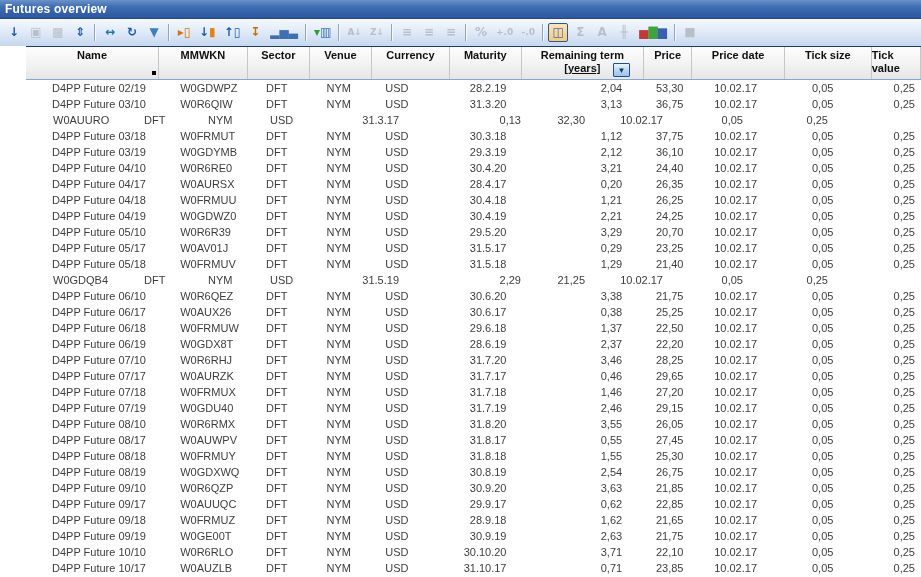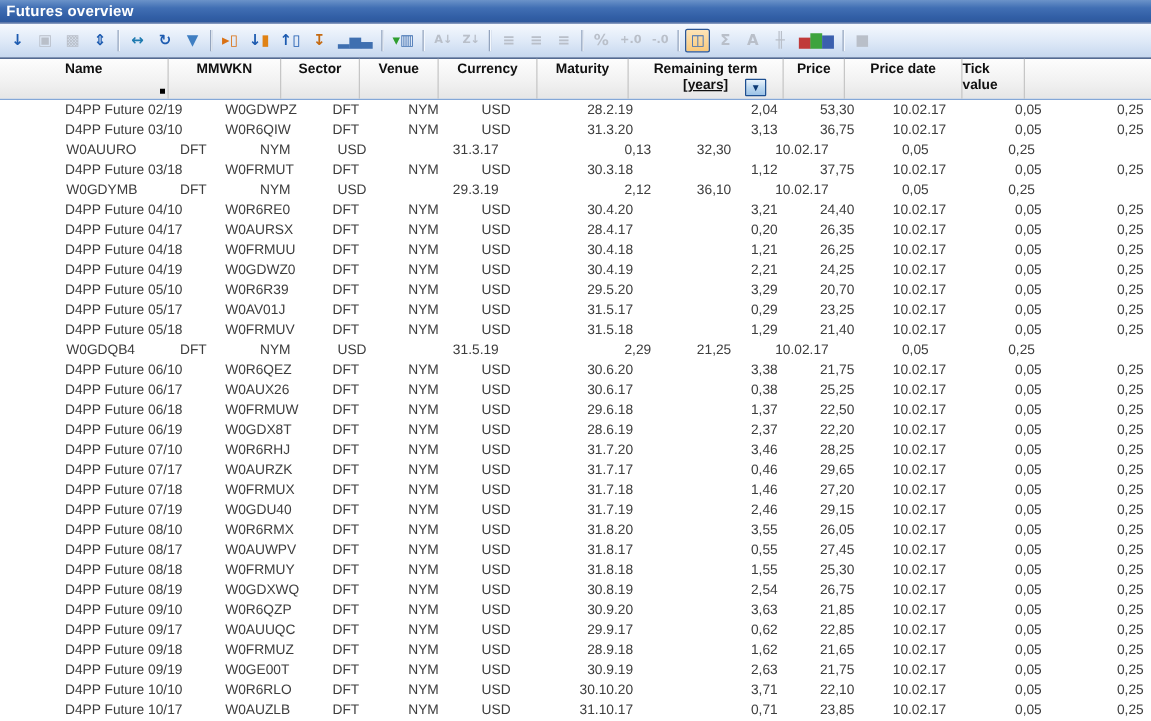--- a/index.html
+++ b/index.html
@@ -18,21 +18,21 @@
   .tbtn{height:19px;min-width:20px;padding:0 2px;margin:0 1px;display:flex;align-items:center;justify-content:center;
         font-size:12px;font-weight:bold;border:1px solid transparent;border-radius:2px;box-sizing:border-box;
         font-family:"DejaVu Sans",sans-serif;line-height:17px;cursor:default;}
   .tbtn span{display:inline-block;}
   .tbtn.active{background:linear-gradient(180deg,#fde4b8,#f9c97c);border:1px solid #2c5796;}
   .tbtn.small span{font-size:9px;font-weight:bold;}
   .tsep{width:1px;height:17px;background:#93a4be;border-right:1px solid #f4f8fd;margin:0 3px;}
 
   
   .header{flex:0 0 34px;height:34px;box-sizing:border-box;border-top:1px solid #1c3a6e;border-bottom:1px solid #84a7d7;
-          background:linear-gradient(180deg,#fdfdfd 0%,#f2f2f2 55%,#e6e6e6 100%);display:flex;}
+          background:linear-gradient(180deg,#fdfdfd 0%,#f2f2f2 55%,#e6e6e6 100%);display:flex;margin-left:26px;}
   .hcell{position:relative;box-sizing:border-box;border-right:1px solid #c6c6c6;display:flex;flex-direction:column;
          align-items:center;padding-top:2px;font-size:11px;font-weight:bold;color:#101010;line-height:13px;}
   .hcell .l2{font-weight:bold;text-decoration:underline;}
   .hfiller{flex:1;border-right:none;}
   .ddbtn{position:absolute;right:13px;bottom:2px;width:17px;height:14px;box-sizing:border-box;border:1px solid #1d4f91;
          background:linear-gradient(180deg,#eaf4fc 0%,#bcd8f0 50%,#9cc3e7 100%);display:flex;align-items:center;justify-content:center;
          font-size:8px;color:#0d3a74;border-radius:1px;}
   .sortmark{position:absolute;right:2px;bottom:4px;width:4px;height:4px;background:#000;}
 
   
@@ -184,20 +184,23 @@
         <div class="ddbtn">
           <span>▼</span>
         </div>
       </div>
       <div class="hcell c8">
         <div>Price</div>
       </div>
       <div class="hcell c9">
         <div>Price date</div>
       </div>
+      <div class="hcell c10">
+        <div>Tick size</div>
+      </div>
       <div class="hcell c11">
         <div>Tick value</div>
       </div>
       <div class="hcell hfiller"></div>
     </div>
   <div class="tbody">
       <div class="trow">
         <div class="tcell c1">D4PP Future 02/19</div>
         <div class="tcell c2">W0GDWPZ</div>
         <div class="tcell c3">DFT</div>
@@ -242,20 +245,21 @@
         <div class="tcell c4">NYM</div>
         <div class="tcell c5">USD</div>
         <div class="tcell c6">30.3.18</div>
         <div class="tcell c7">1,12</div>
         <div class="tcell c8">37,75</div>
         <div class="tcell c9">10.02.17</div>
         <div class="tcell c10">0,05</div>
         <div class="tcell c11">0,25</div>
       </div>
       <div class="trow">
+        <div class="tcell c1">D4PP Future 03/19</div>
         <div class="tcell c2">W0GDYMB</div>
         <div class="tcell c3">DFT</div>
         <div class="tcell c4">NYM</div>
         <div class="tcell c5">USD</div>
         <div class="tcell c6">29.3.19</div>
         <div class="tcell c7">2,12</div>
         <div class="tcell c8">36,10</div>
         <div class="tcell c9">10.02.17</div>
         <div class="tcell c10">0,05</div>
         <div class="tcell c11">0,25</div>

